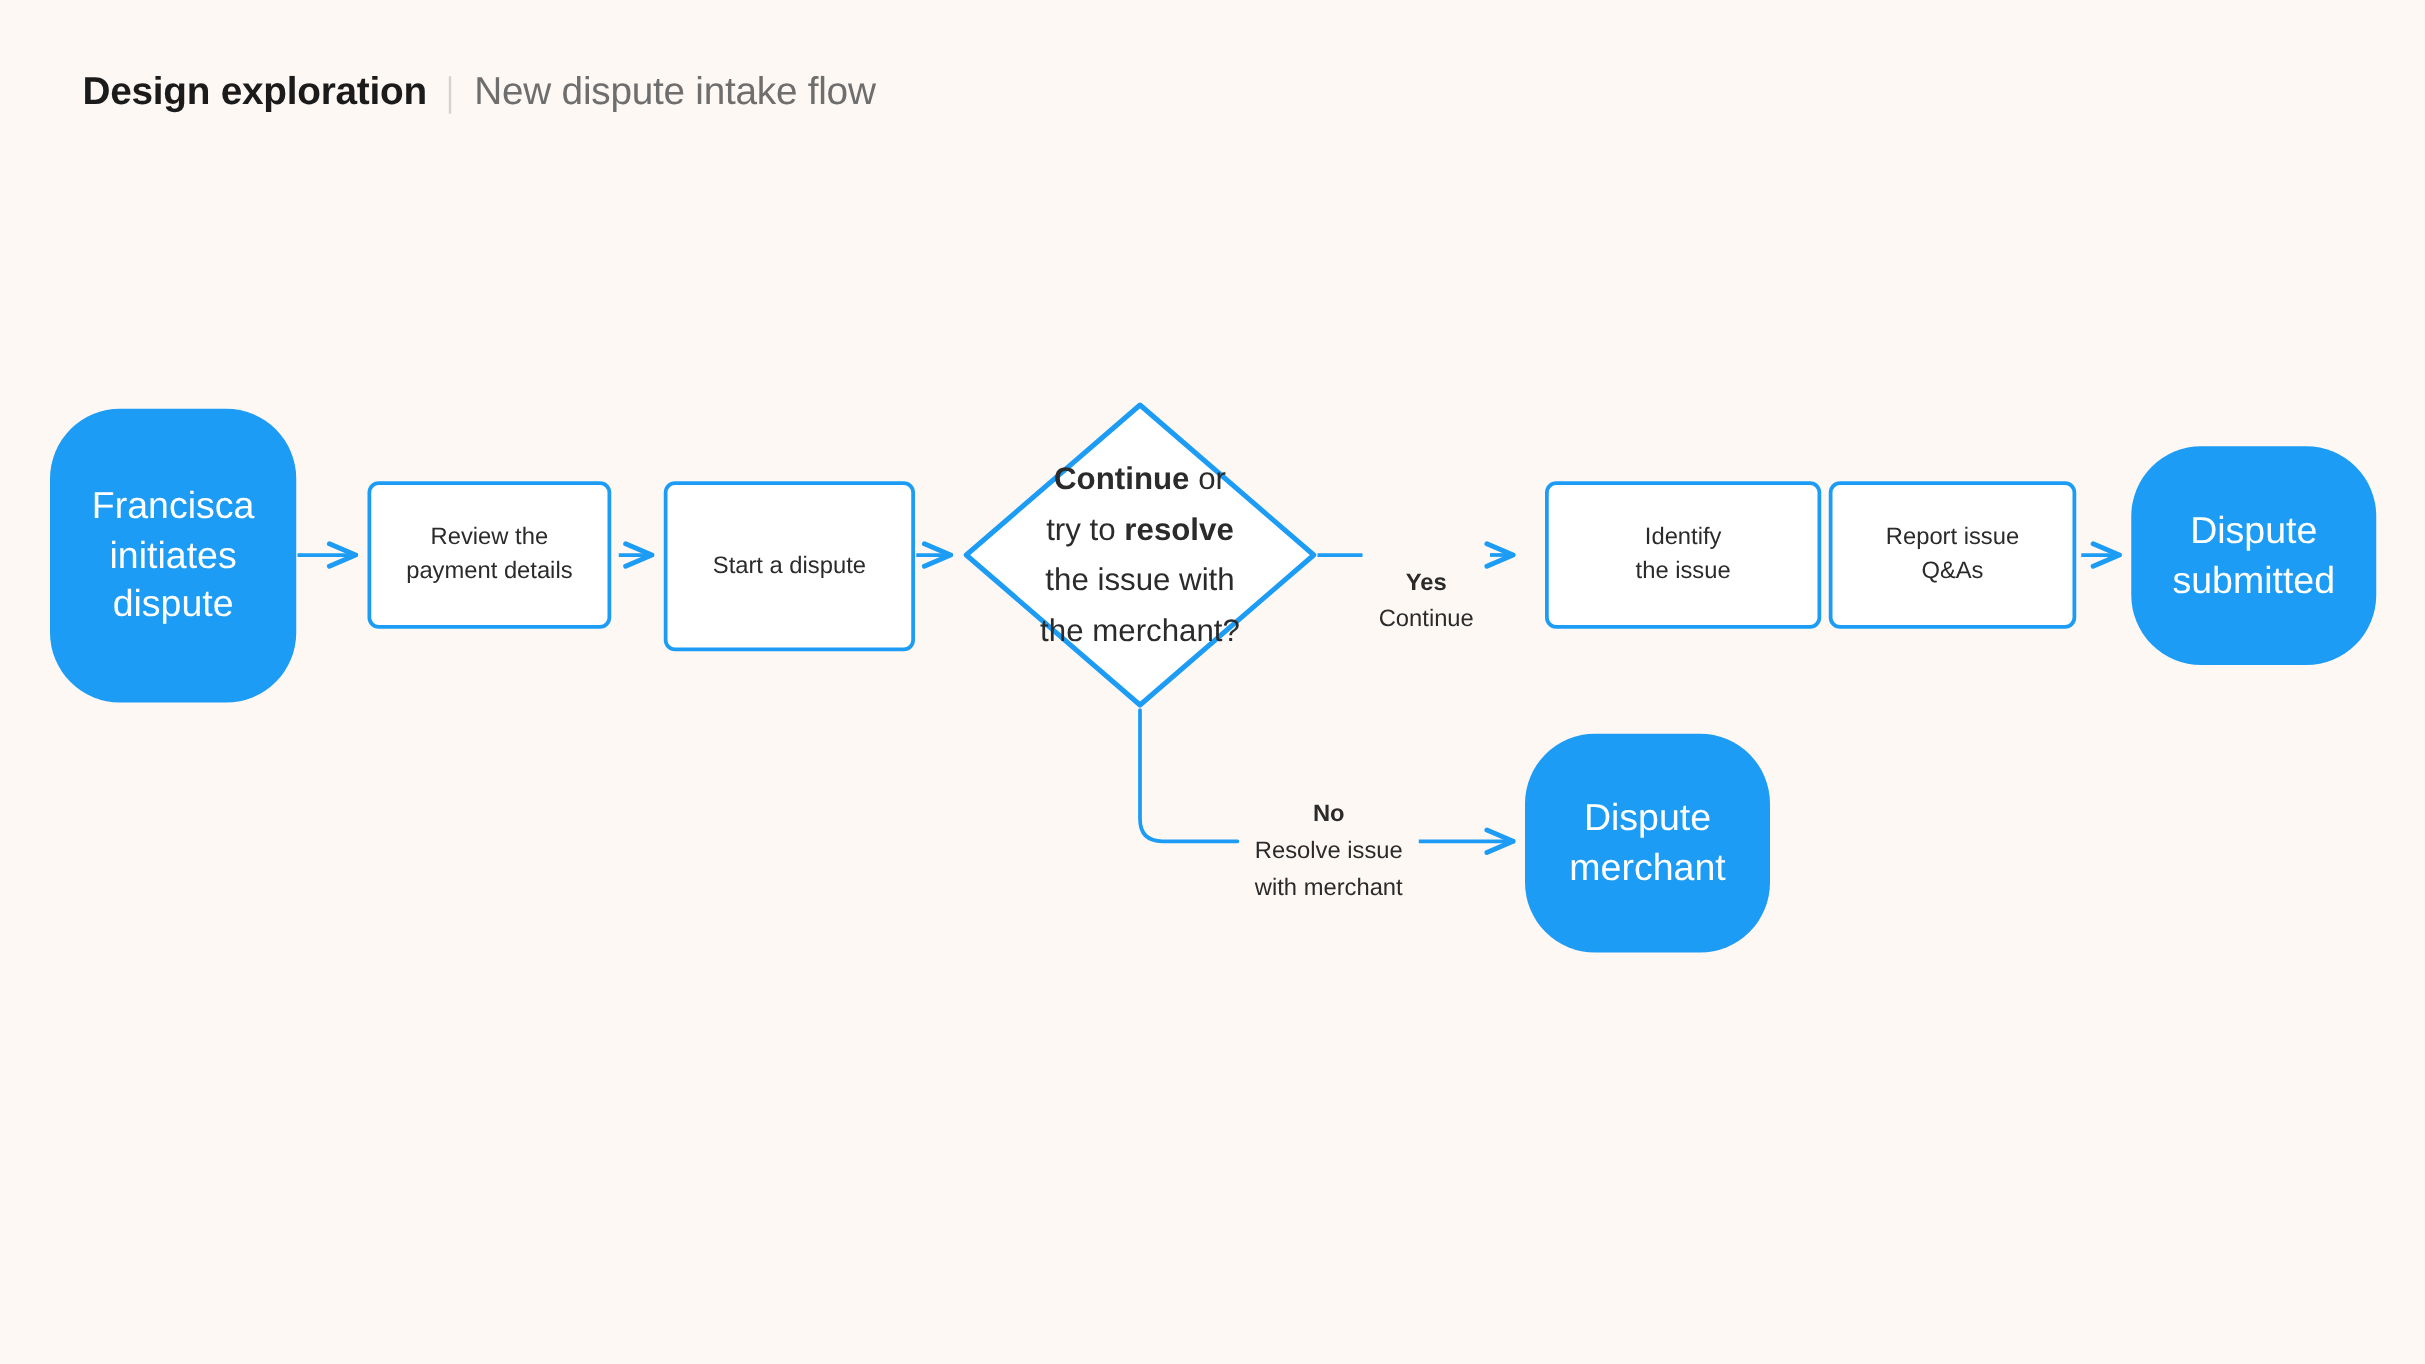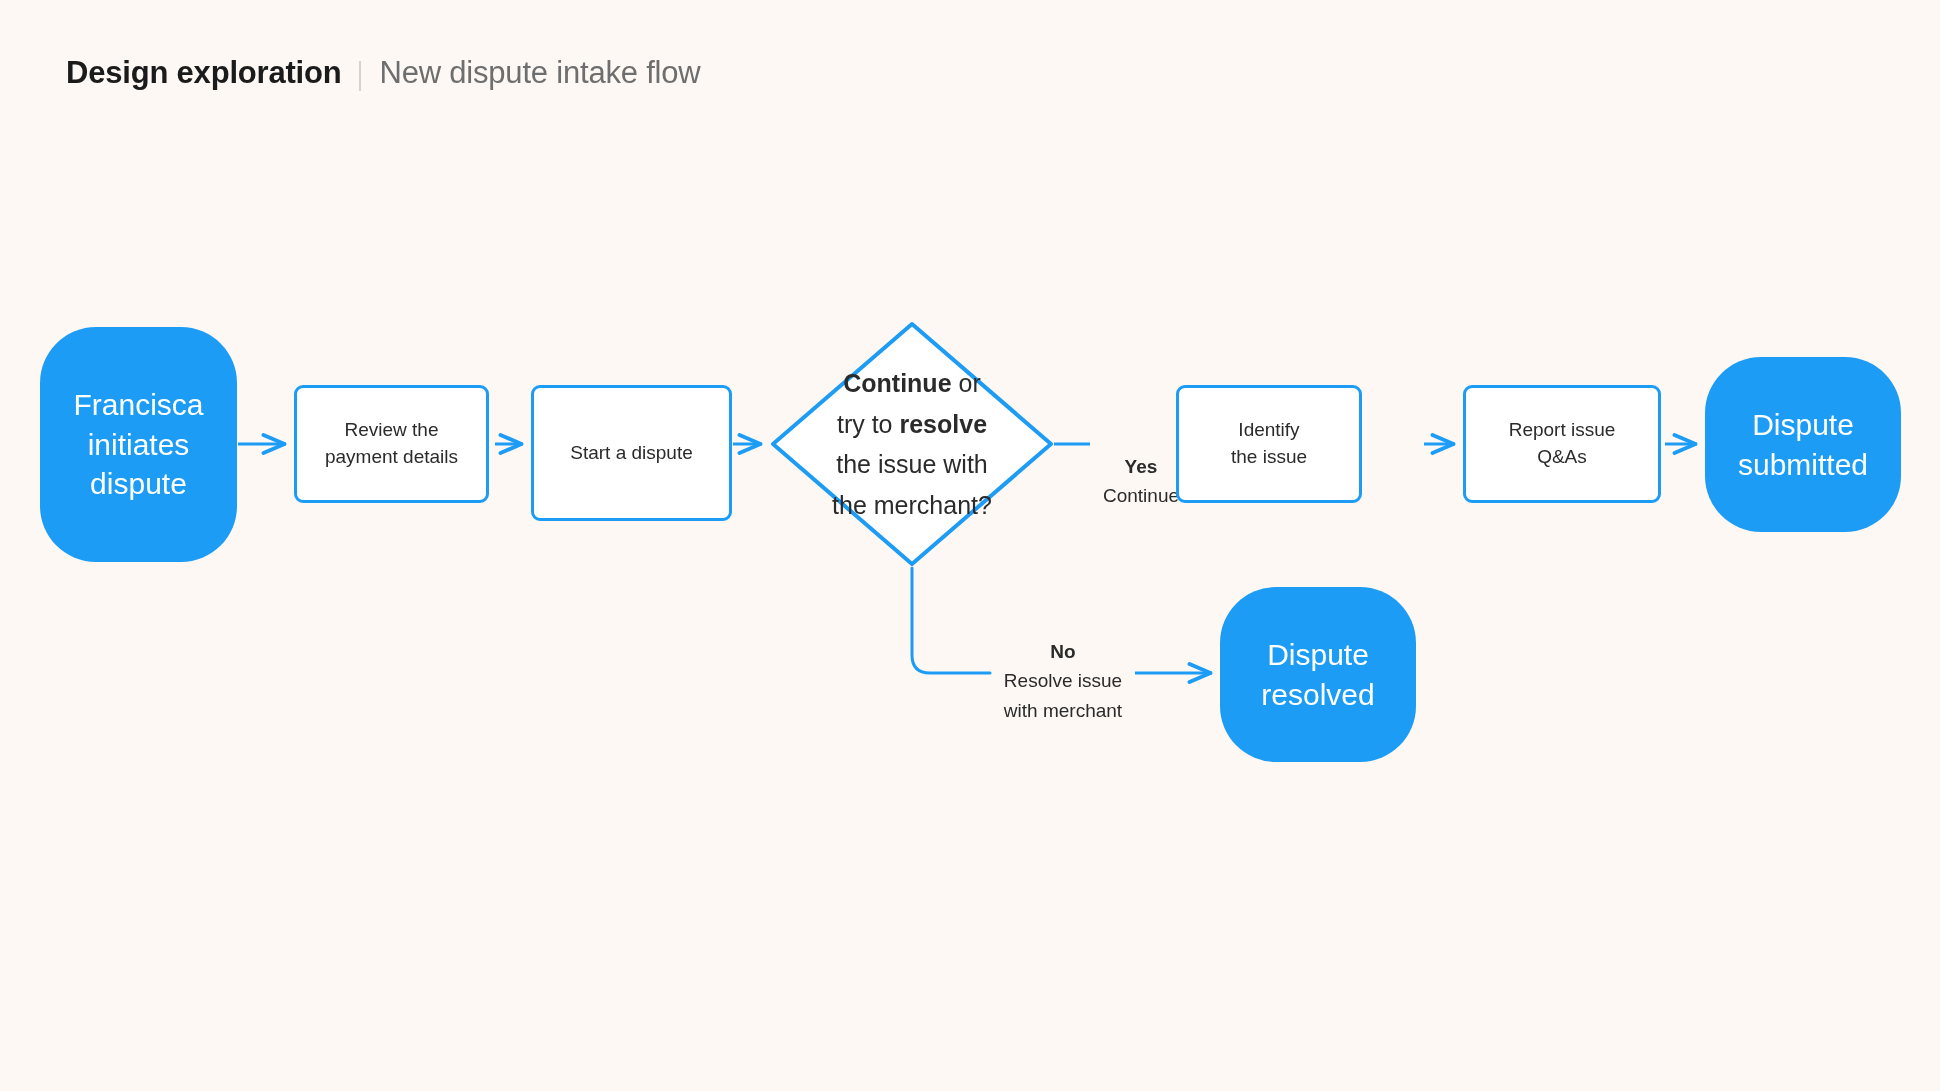--- a/index.html
+++ b/index.html
@@ -186,21 +186,21 @@
       <div>the issue with</div>
       <div>the merchant?</div>
     </div>
   </div>
 
   <div class="edge-label" style="left:1090px; top:412px; width:102px;margin-top:40px;">
     <span class="lead">Yes</span>
     <span class="detail">Continue</span>
   </div>
 
-  <div class="node process" style="left:1176px; top:385px; width:186px; height:118px;">
+  <div class="node process" style="left:1236px; top:385px; width:221px; height:118px;">
     <div>
       <div>Identify</div>
       <div>the issue</div>
     </div>
   </div>
 
   <div class="node process" style="left:1463px; top:385px; width:198px; height:118px;">
     <div>
       <div>Report issue</div>
       <div>Q&amp;As</div>
@@ -216,17 +216,17 @@
 
   <div class="edge-label" style="left:993px; top:637px; width:140px;">
     <span class="lead">No</span>
     <span class="detail">Resolve issue</span>
     <span class="detail">with merchant</span>
   </div>
 
   <div class="node terminal" style="left:1220px; top:587px; width:196px; height:175px;">
     <div>
       <div>Dispute</div>
-      <div>resolved</div>
+      <div>merchant</div>
     </div>
   </div>
 
 </div>
 
 </body></html>

